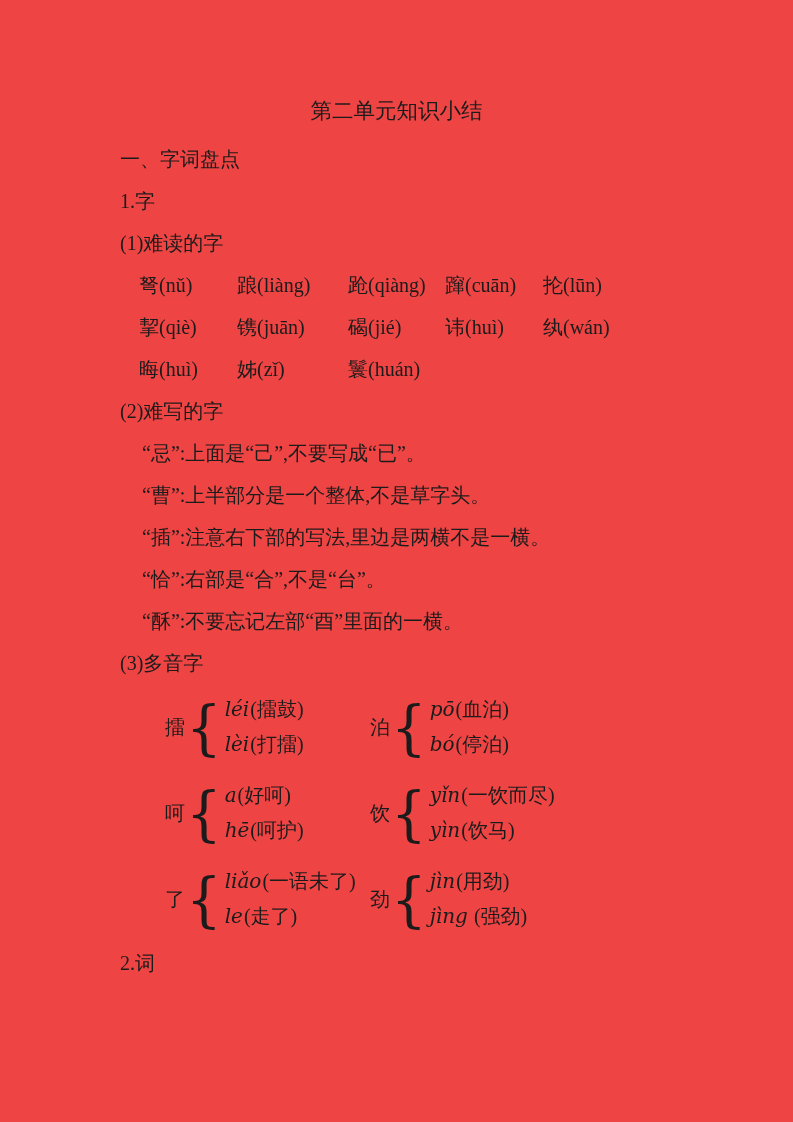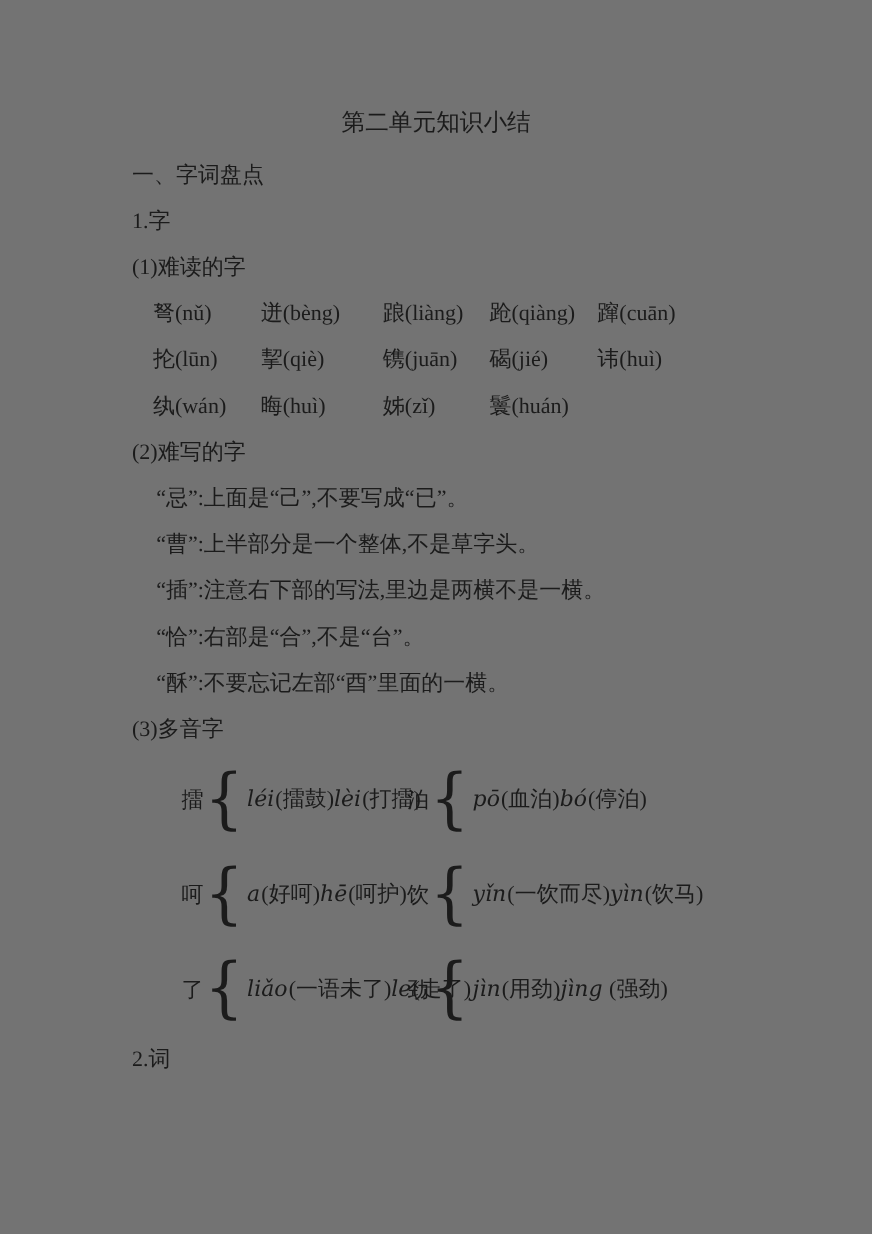--- a/index.html
+++ b/index.html
@@ -1,19 +1,19 @@
 <!DOCTYPE html>
 <html><head>
 <meta charset="utf-8">
 <style>
   html,body{margin:0;padding:0;background:#ffffff;}
   .page{
     position:relative;
     width:793px;height:1122px;
-    background:#737373;
+    background:#ef4444;
     color:#1b1b1b;
     font-family:"Liberation Serif","DejaVu Serif",serif;
     overflow:hidden;
   }
   .title{
     margin:96px 0 12px 0;
     text-align:center;
     font-size:21.5px;
     font-weight:400;
     line-height:30px;
@@ -43,42 +43,41 @@
   .polychar{font-size:20px;}
   .brace{
     font-family:"DejaVu Serif",serif;
     font-size:56px;
     line-height:1;
     transform:scaleY(1.08);
     margin:0 3px 0 1px;
     font-weight:400;
   }
   .brace::before{content:"{";}
-  .polylines{display:flex;}
+  .polylines{display:flex;flex-direction:column;}
   .pline{line-height:35px;white-space:nowrap;}
   .pline i{
     font-style:italic;
     font-family:"DejaVu Serif","Liberation Serif",serif;
     margin-right:1px;
   }
 </style>
 </head>
 <body>
 
 <div class="page">
   <h1 class="title">第二单元知识小结</h1>
   <div class="content">
 
     <p class="line">一、字词盘点</p>
     <p class="line">1.字</p>
     <p class="line">(1)难读的字</p>
 
     <div class="chargrid">
       <span class="chcell">弩(nǔ)</span>
-      <span class="chcell">迸(bèng)</span>
       <span class="chcell">踉(liàng)</span>
       <span class="chcell">跄(qiàng)</span>
       <span class="chcell">蹿(cuān)</span>
       <span class="chcell">抡(lūn)</span>
       <span class="chcell">挈(qiè)</span>
       <span class="chcell">镌(juān)</span>
       <span class="chcell">碣(jié)</span>
       <span class="chcell">讳(huì)</span>
       <span class="chcell">纨(wán)</span>
       <span class="chcell">晦(huì)</span>

